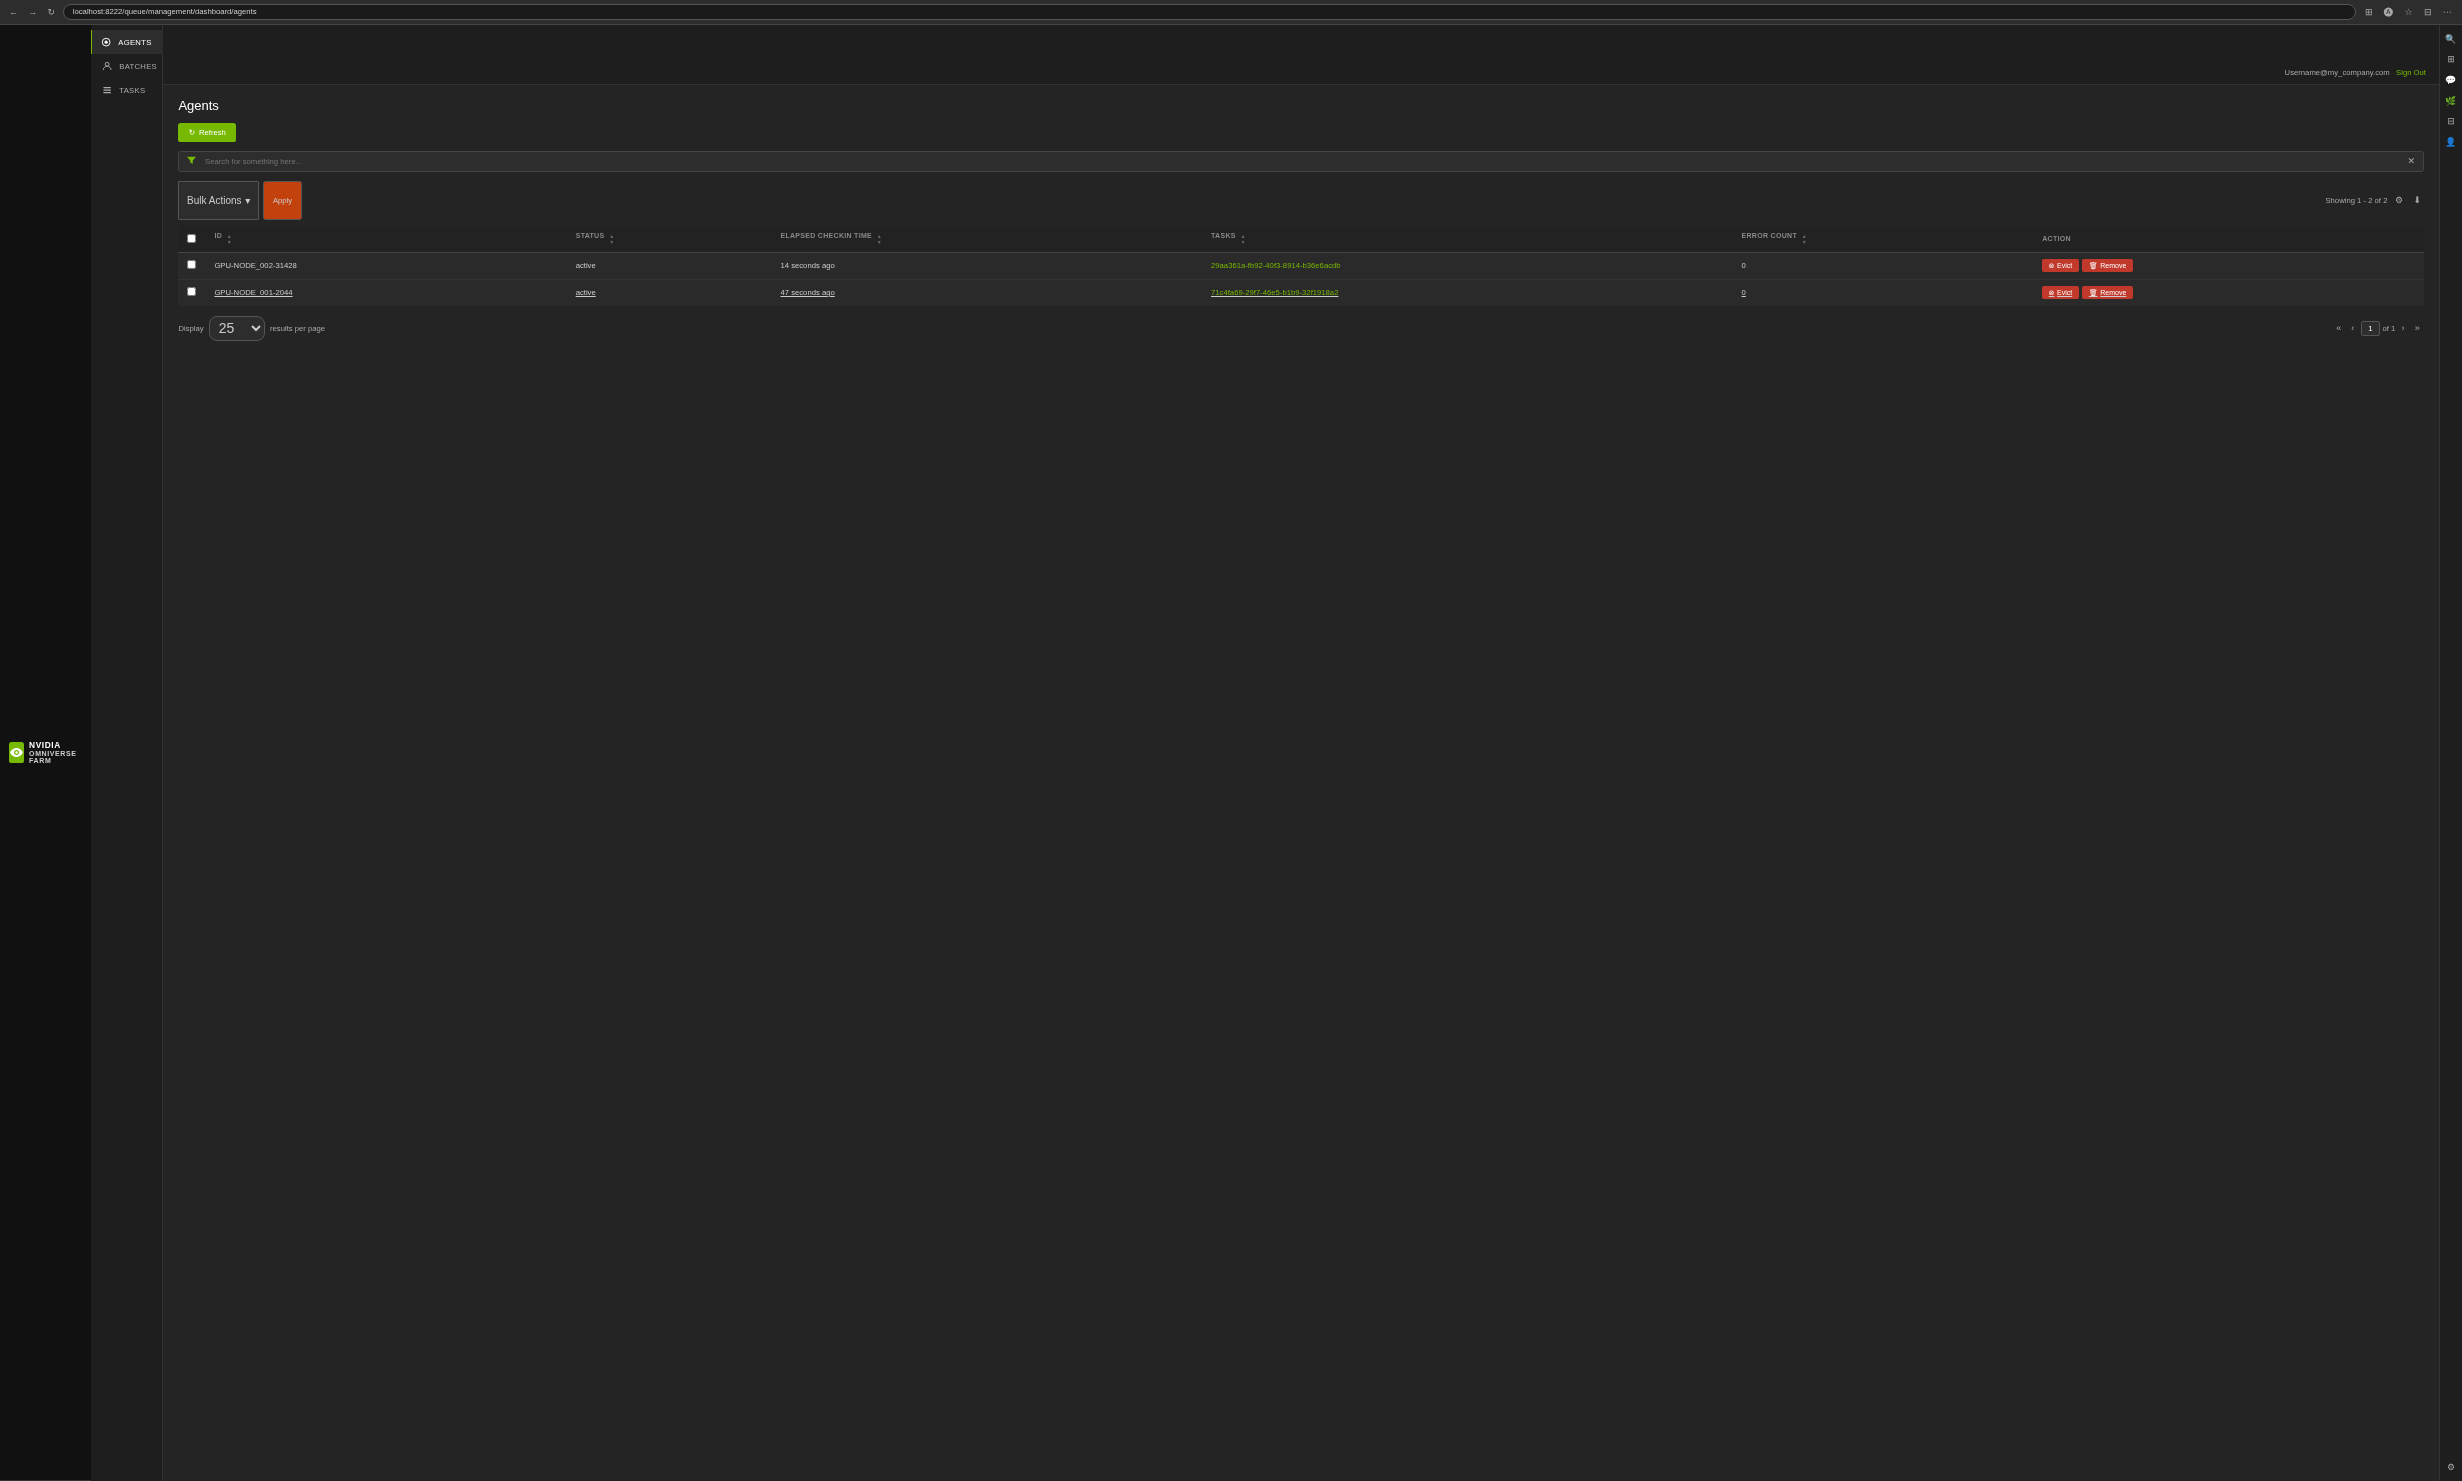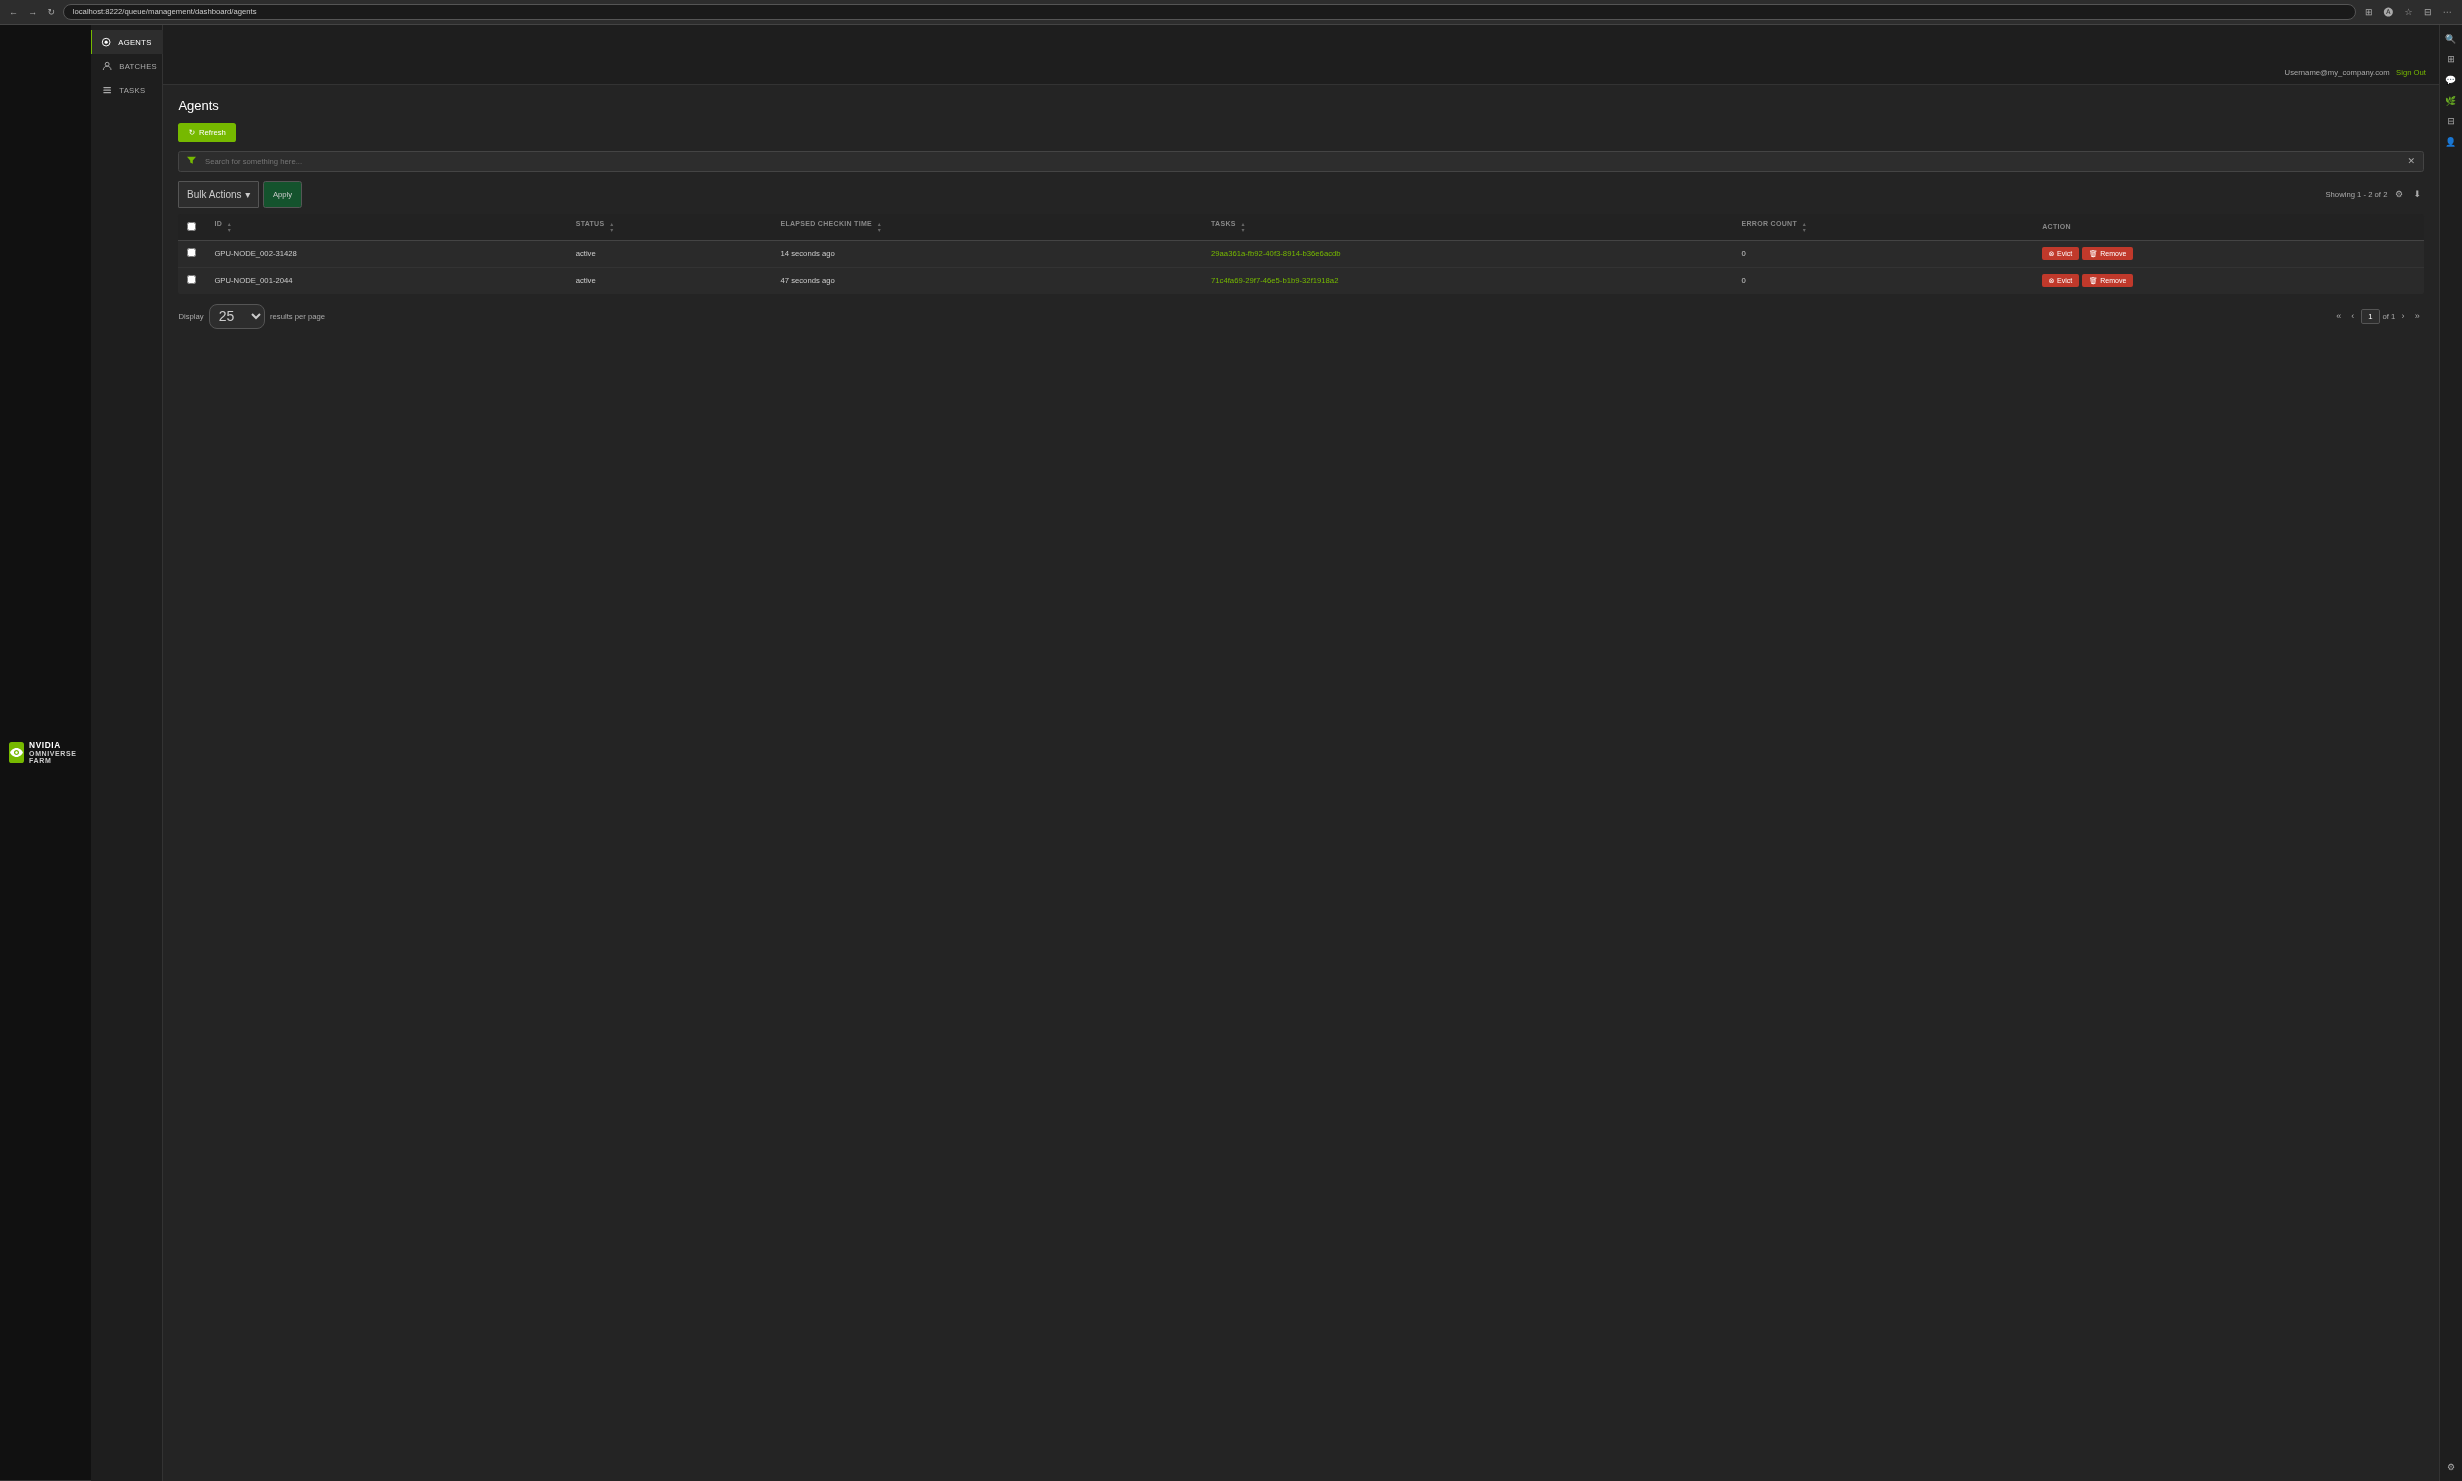--- a/index.html
+++ b/index.html
@@ -58,32 +58,32 @@
 
     
     .search-bar { display: flex; align-items: center; background: #2d2d2d; border: 0.6px solid #444; border-radius: 2.6px; padding: 3.8px 7.7px; margin-bottom: 9px; gap: 9px; }
     .search-input { flex: 1; background: none; border: none; color: #aaa; font-size: 7.7px; outline: none; }
     .search-clear { color: #aaa; cursor: pointer; font-size: 9px; }
 
     
     .toolbar { display: flex; align-items: center; justify-content: space-between; margin-bottom: 6.4px; }
     .toolbar-left { display: flex; gap: 3.8px; }
     .bulk-actions-btn { background: #2d2d2d; border: 0.6px solid #555; color: #ccc; padding: 3.8px 7.7px; border-radius: 1px; cursor: pointer; display: flex; align-items: center; gap: 3.8px; font-size: 10px; }
-    .apply-btn { background: #14532d; border: 0.6px solid #555; color: #ccc; padding: 8px 9px; border-radius: 2.6px; cursor: pointer; font-size: 7.7px; }
+    .apply-btn { background: #c2410c; border: 0.6px solid #555; color: #ccc; padding: 14px 9px; border-radius: 2.6px; cursor: pointer; font-size: 7.7px; }
     .toolbar-right { display: flex; align-items: center; gap: 5.1px; color: #aaa; font-size: 7.7px; }
     .icon-btn { background: none; border: none; color: #aaa; cursor: pointer; font-size: 9px; padding: 2.6px; }
 
     
     .data-table { width: 100%; border-collapse: collapse; background: #2a2a2a; border-radius: 2.6px; overflow: hidden; }
     .data-table thead tr { background: #222; border-bottom: 0.6px solid #444; }
     .data-table th { padding: 6.4px 9px; text-align: left; font-size: 7px; font-weight: 600; color: #888; letter-spacing: 0.3px; text-transform: uppercase; white-space: nowrap; }
     .data-table th .sort-icons { display: inline-flex; flex-direction: column; margin-left: 2.6px; gap: 0.6px; }
     .sort-arrow { font-size: 5.1px; color: #666; line-height: 1; }
     .data-table td { padding: 6.4px 9px; font-size: 7.7px; color: #ccc; border-bottom: 0.6px solid #333; }
-    .data-table tbody tr:last-child td { border-bottom: none; }
+    .data-table tbody tr:last-child td { border-bottom: none; text-decoration: underline; }
     .checkbox-cell { width: 19px; }
     .checkbox { width: 9px; height: 9px; cursor: pointer; accent-color: #76b900; }
     .status-active { color: #ccc; }
     .task-link { color: #76b900; text-decoration: none; cursor: pointer; }
 
     
     .action-btns { display: flex; gap: 3.8px; }
     .evict-btn { background: #c0392b; border: none; color: #fff; padding: 2.6px 6.4px; border-radius: 1.9px; cursor: pointer; font-size: 7px; display: flex; align-items: center; gap: 2.6px; }
     .remove-btn { background: #c0392b; border: none; color: #fff; padding: 2.6px 6.4px; border-radius: 1.9px; cursor: pointer; font-size: 7px; display: flex; align-items: center; gap: 2.6px; }
 

